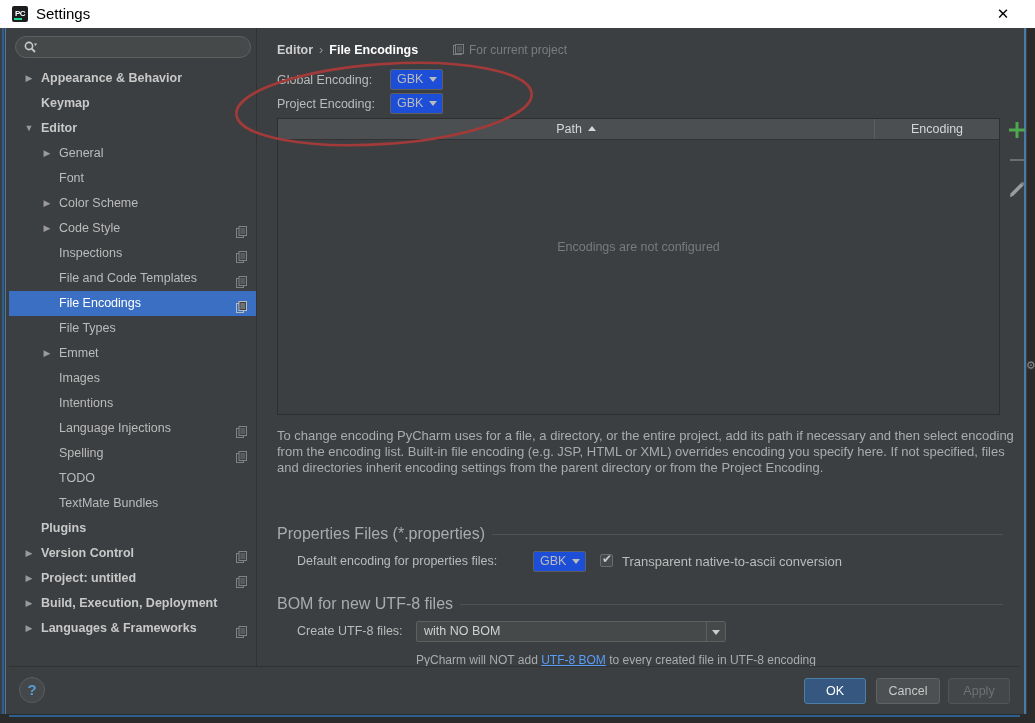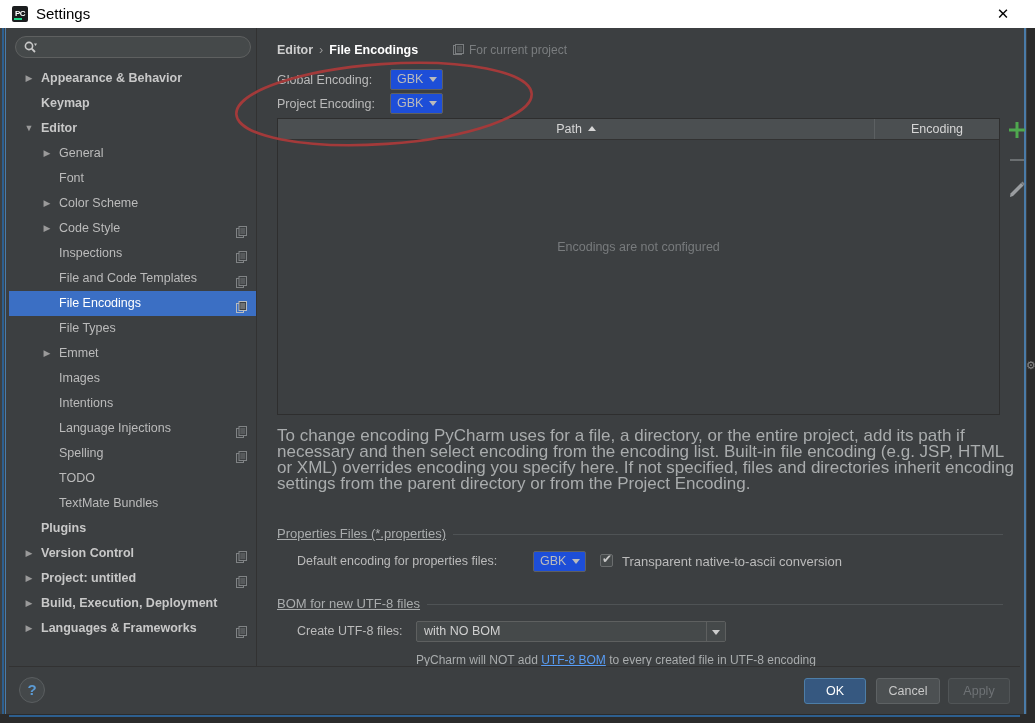--- a/index.html
+++ b/index.html
@@ -90,26 +90,26 @@
   .th.encoding{left:597px;width:124px;}
   .th .sortarrow{display:inline-block;margin-left:6px;width:0;height:0;border-left:4px solid transparent;
     border-right:4px solid transparent;border-bottom:5px solid #d6d6d6;vertical-align:2px;}
   .tbody{position:absolute;left:0;top:21px;width:100%;bottom:0;}
   .empty-msg{position:absolute;left:0;right:0;top:100px;text-align:center;color:#787b7d;font-size:12.5px;}
 
   .tbl-tools{position:absolute;left:748px;top:90px;width:26px;height:120px;}
   .tool-btn{position:relative;width:24px;height:24px;margin-bottom:6px;cursor:default;}
   .tool-btn svg{display:block;}
 
-  .desc{position:absolute;left:20px;top:400px;width:738px;color:#a9acad;font-size:17px;line-height:16px;}
+  .desc{position:absolute;left:20px;top:400px;width:738px;color:#a9acad;font-size:13px;line-height:16px;}
 
   
   .group{position:absolute;left:0;}
-  .group .gtitle{position:absolute;left:20px;top:0;height:16px;line-height:16px;color:#a9acad;font-size:13px;
-    background:#3c3f41;padding-right:7px;white-space:nowrap;z-index:2;text-decoration:underline;}
+  .group .gtitle{position:absolute;left:20px;top:0;height:16px;line-height:16px;color:#a9acad;font-size:16px;
+    background:#3c3f41;padding-right:7px;white-space:nowrap;z-index:2;}
   .group .gline{position:absolute;left:20px;right:17px;top:8px;height:1px;background:#4f5355;z-index:1;}
 
   .chk{position:absolute;width:13px;height:13px;background:#45494a;border:1px solid #6a6d6e;border-radius:2px;
     box-sizing:border-box;cursor:default;}
   .chk .mark{position:absolute;left:1px;top:-2px;width:11px;height:13px;color:#c8c8c8;font-size:12px;line-height:13px;}
 
   .combo-lg{position:absolute;height:21px;background:#45494a;border:1px solid #5e6060;border-radius:2px;
     box-sizing:border-box;cursor:default;}
   .combo-lg .val{position:absolute;left:7px;top:0;height:19px;line-height:19px;color:#d0d0d0;font-size:12.5px;}
   .combo-lg .arrowbox{position:absolute;right:0;top:0;width:19px;height:19px;background:#45494a;

